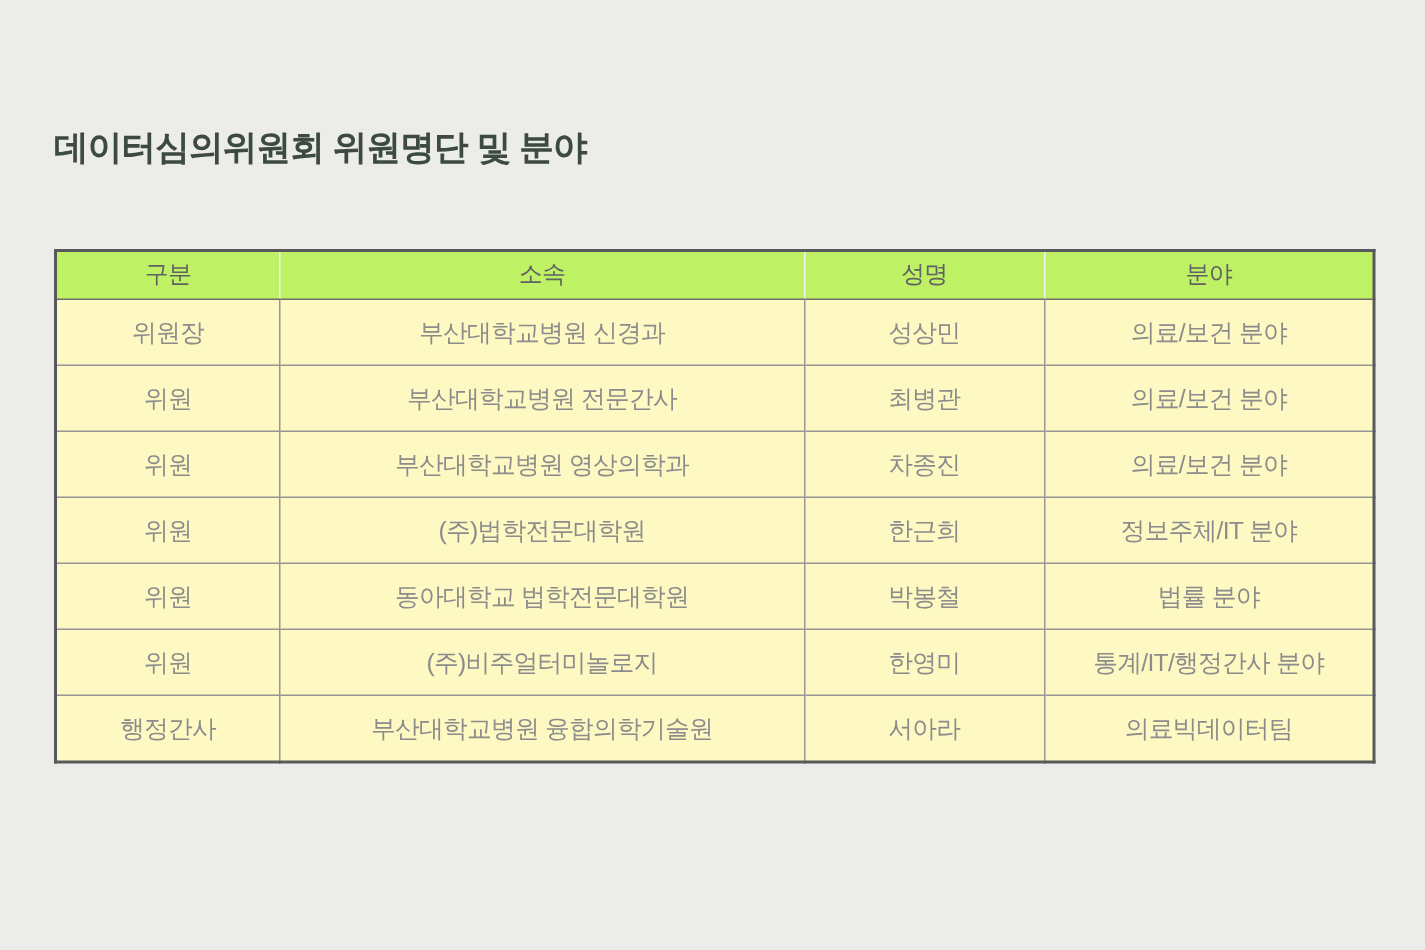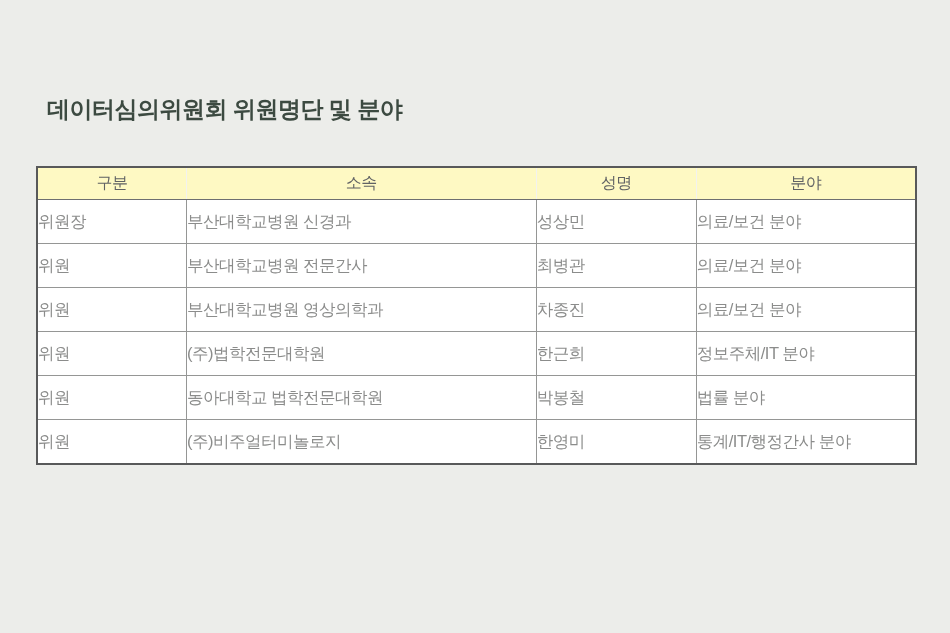--- a/index.html
+++ b/index.html
@@ -11,57 +11,58 @@
     height: 633px;
     position: relative;
     background: #ECEDEA;
     font-family: "Liberation Sans", "DejaVu Sans", sans-serif;
     overflow: hidden;
   }
   .page-title {
     position: absolute;
     left: 36px;
     top: 83px;
-    margin: 11px;
+    margin: 0;
     font-size: 23px;
     font-weight: bold;
     color: #3C4A41;
     letter-spacing: -0.5px;
   }
   .committee-table {
     position: absolute;
     left: 36px;
     top: 166px;
     width: 881px;
     border-collapse: collapse;
     table-layout: fixed;
     border: 2px solid #58595A;
   }
   .committee-table th {
-    background: #fef9c3;
+    background: #bef264;
     color: #606264;
     font-size: 16px;
     font-weight: normal;
     letter-spacing: -0.5px;
     height: 31px;
     text-align: center;
     vertical-align: middle;
     border-left: 1px solid #F2F2F0;
     border-right: 1px solid #F2F2F0;
     border-bottom: 1px solid #6E6F70;
     padding: 0;
   }
   .committee-table th:first-child { border-left: none; }
   .committee-table th:last-child { border-right: none; text-align: center; }
   .committee-table td {
-    background: #ffffff;
+    background: #fef9c3;
     color: #8B8C8B;
     font-size: 16.5px;
     letter-spacing: -0.5px;
     height: 43px;
+    text-align: center;
     vertical-align: middle;
     border: 1px solid #959695;
     padding: 0;
   }
   .committee-table col.col-role  { width: 17.0%; }
   .committee-table col.col-affil { width: 39.8%; }
   .committee-table col.col-name  { width: 18.2%; }
   .committee-table col.col-field { width: 25.0%; }
 </style>
 </head>
@@ -114,14 +115,20 @@
         <td>동아대학교 법학전문대학원</td>
         <td>박봉철</td>
         <td>법률 분야</td>
       </tr>
       <tr>
         <td>위원</td>
         <td>(주)비주얼터미놀로지</td>
         <td>한영미</td>
         <td>통계/IT/행정간사 분야</td>
       </tr>
+      <tr>
+        <td>행정간사</td>
+        <td>부산대학교병원 융합의학기술원</td>
+        <td>서아라</td>
+        <td>의료빅데이터팀</td>
+      </tr>
     </tbody>
 </table>
 
 </body></html>

